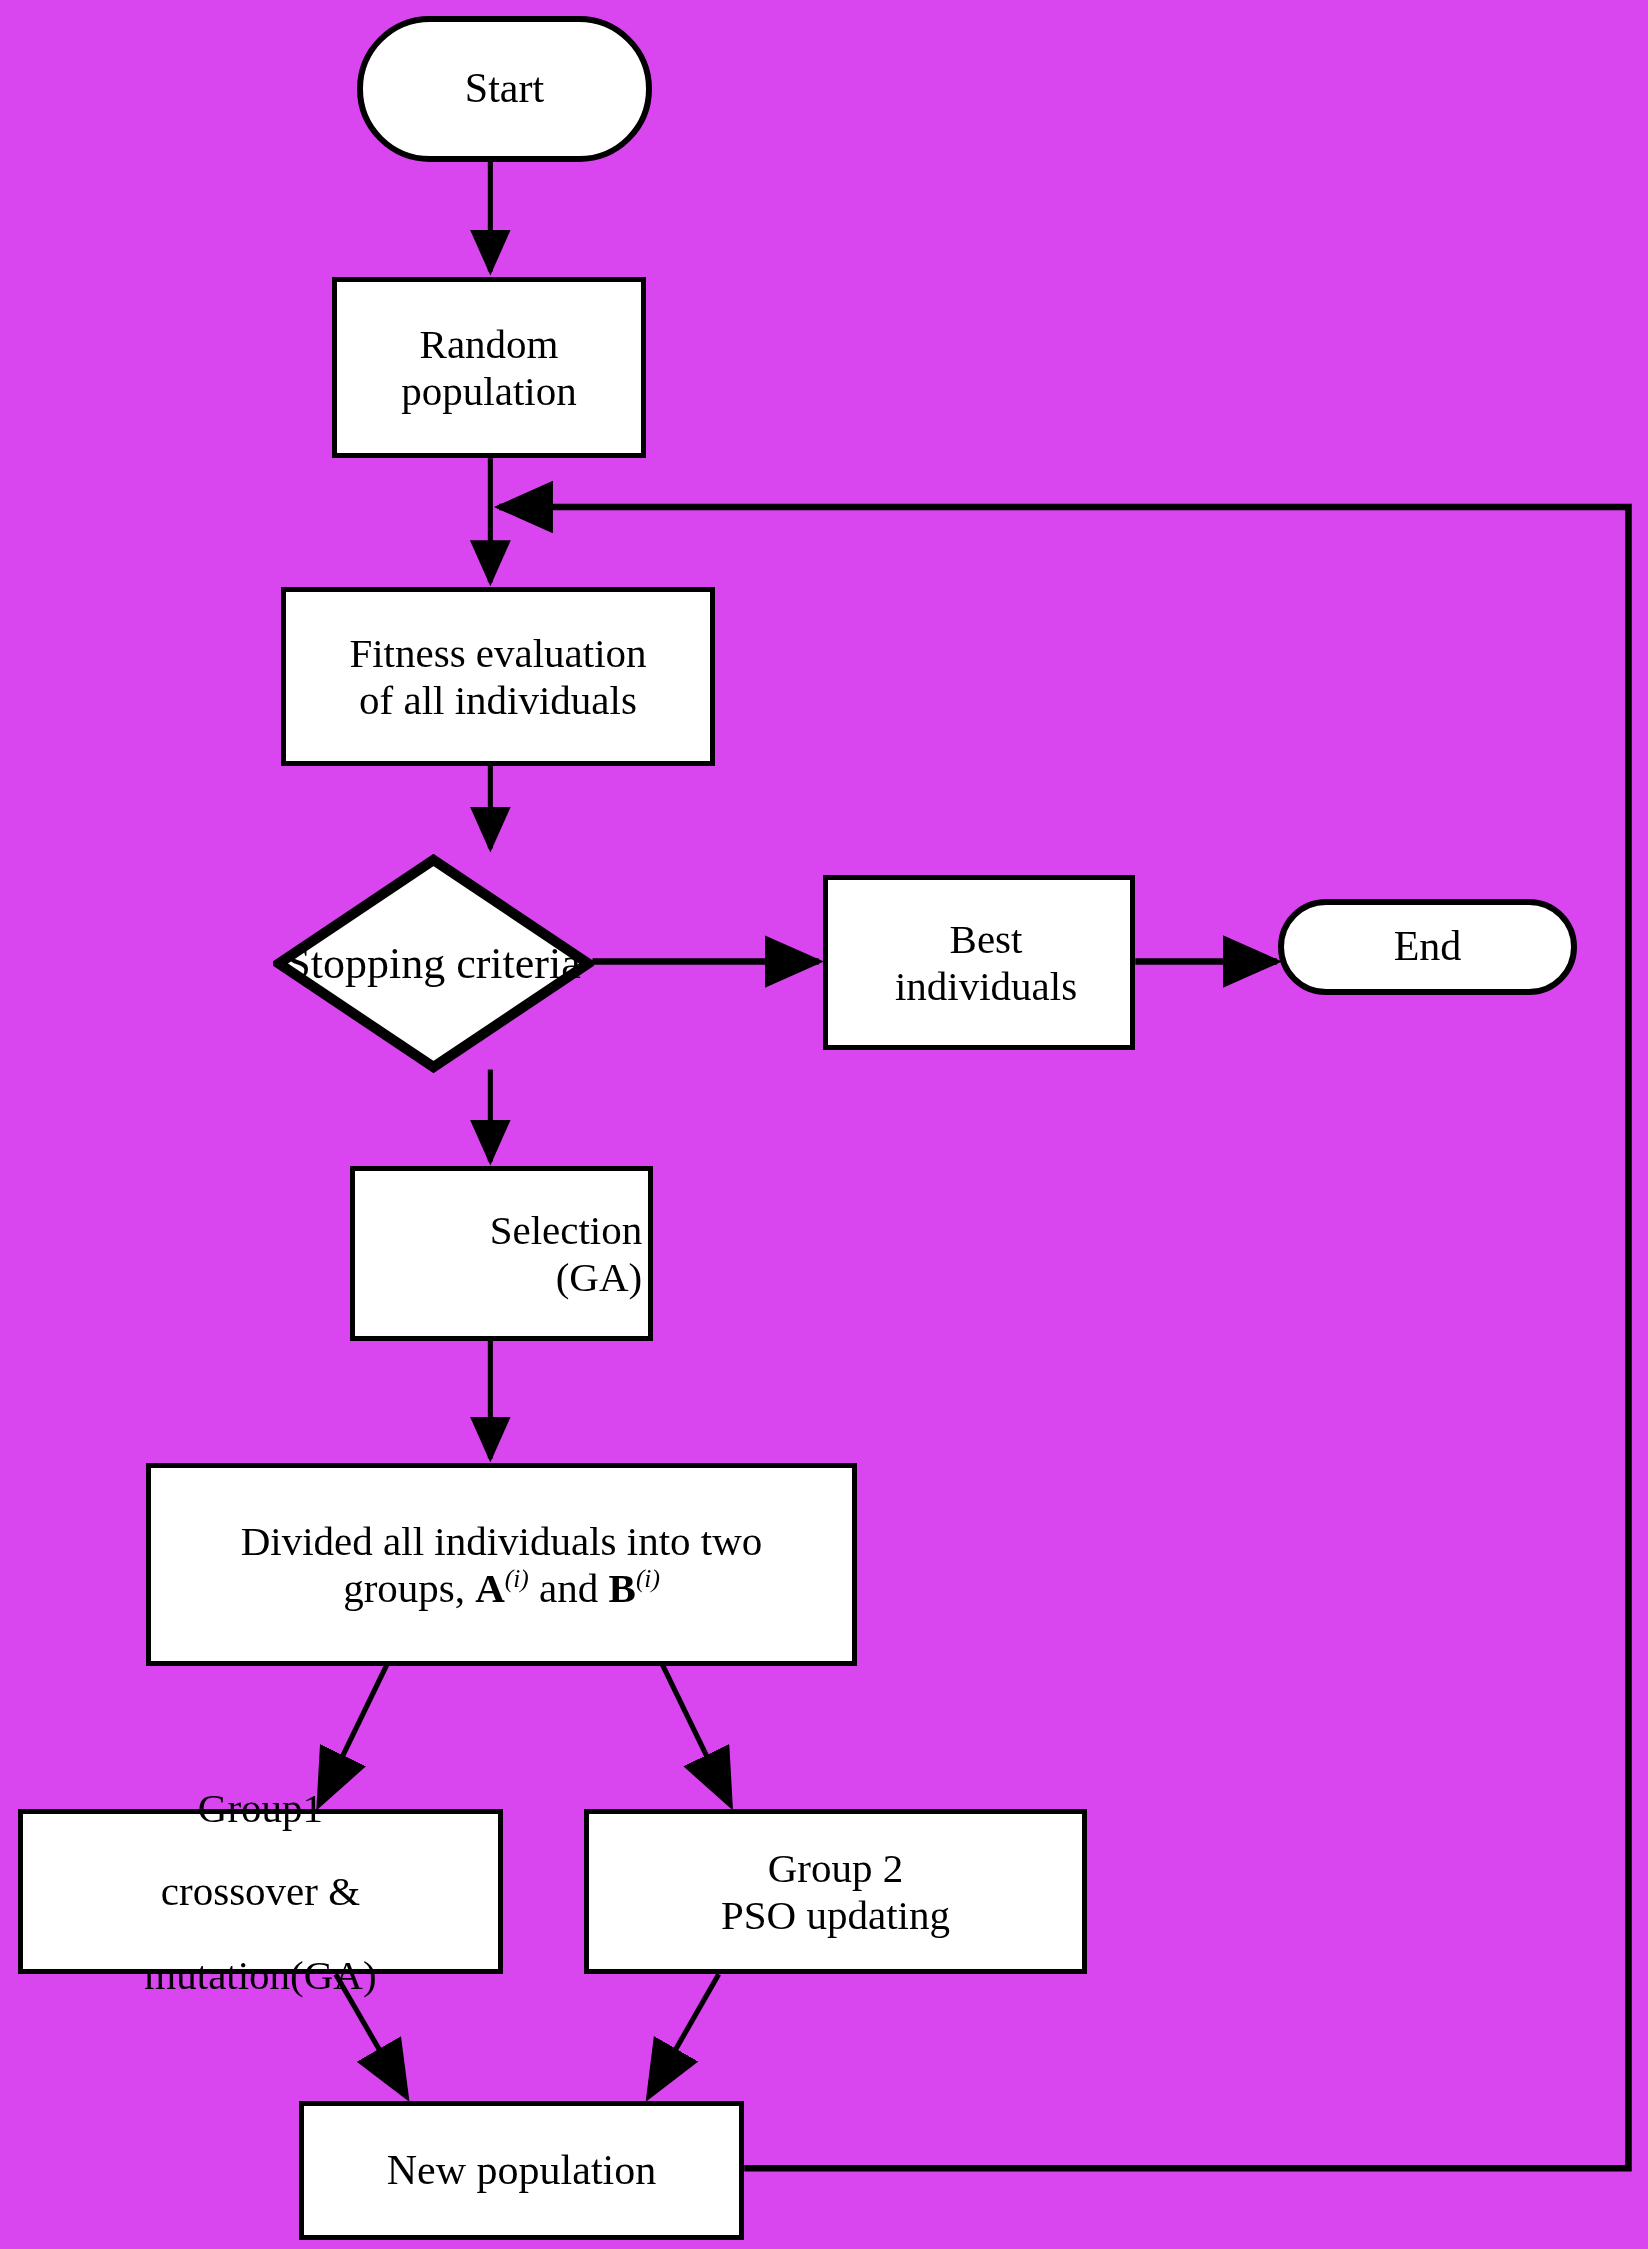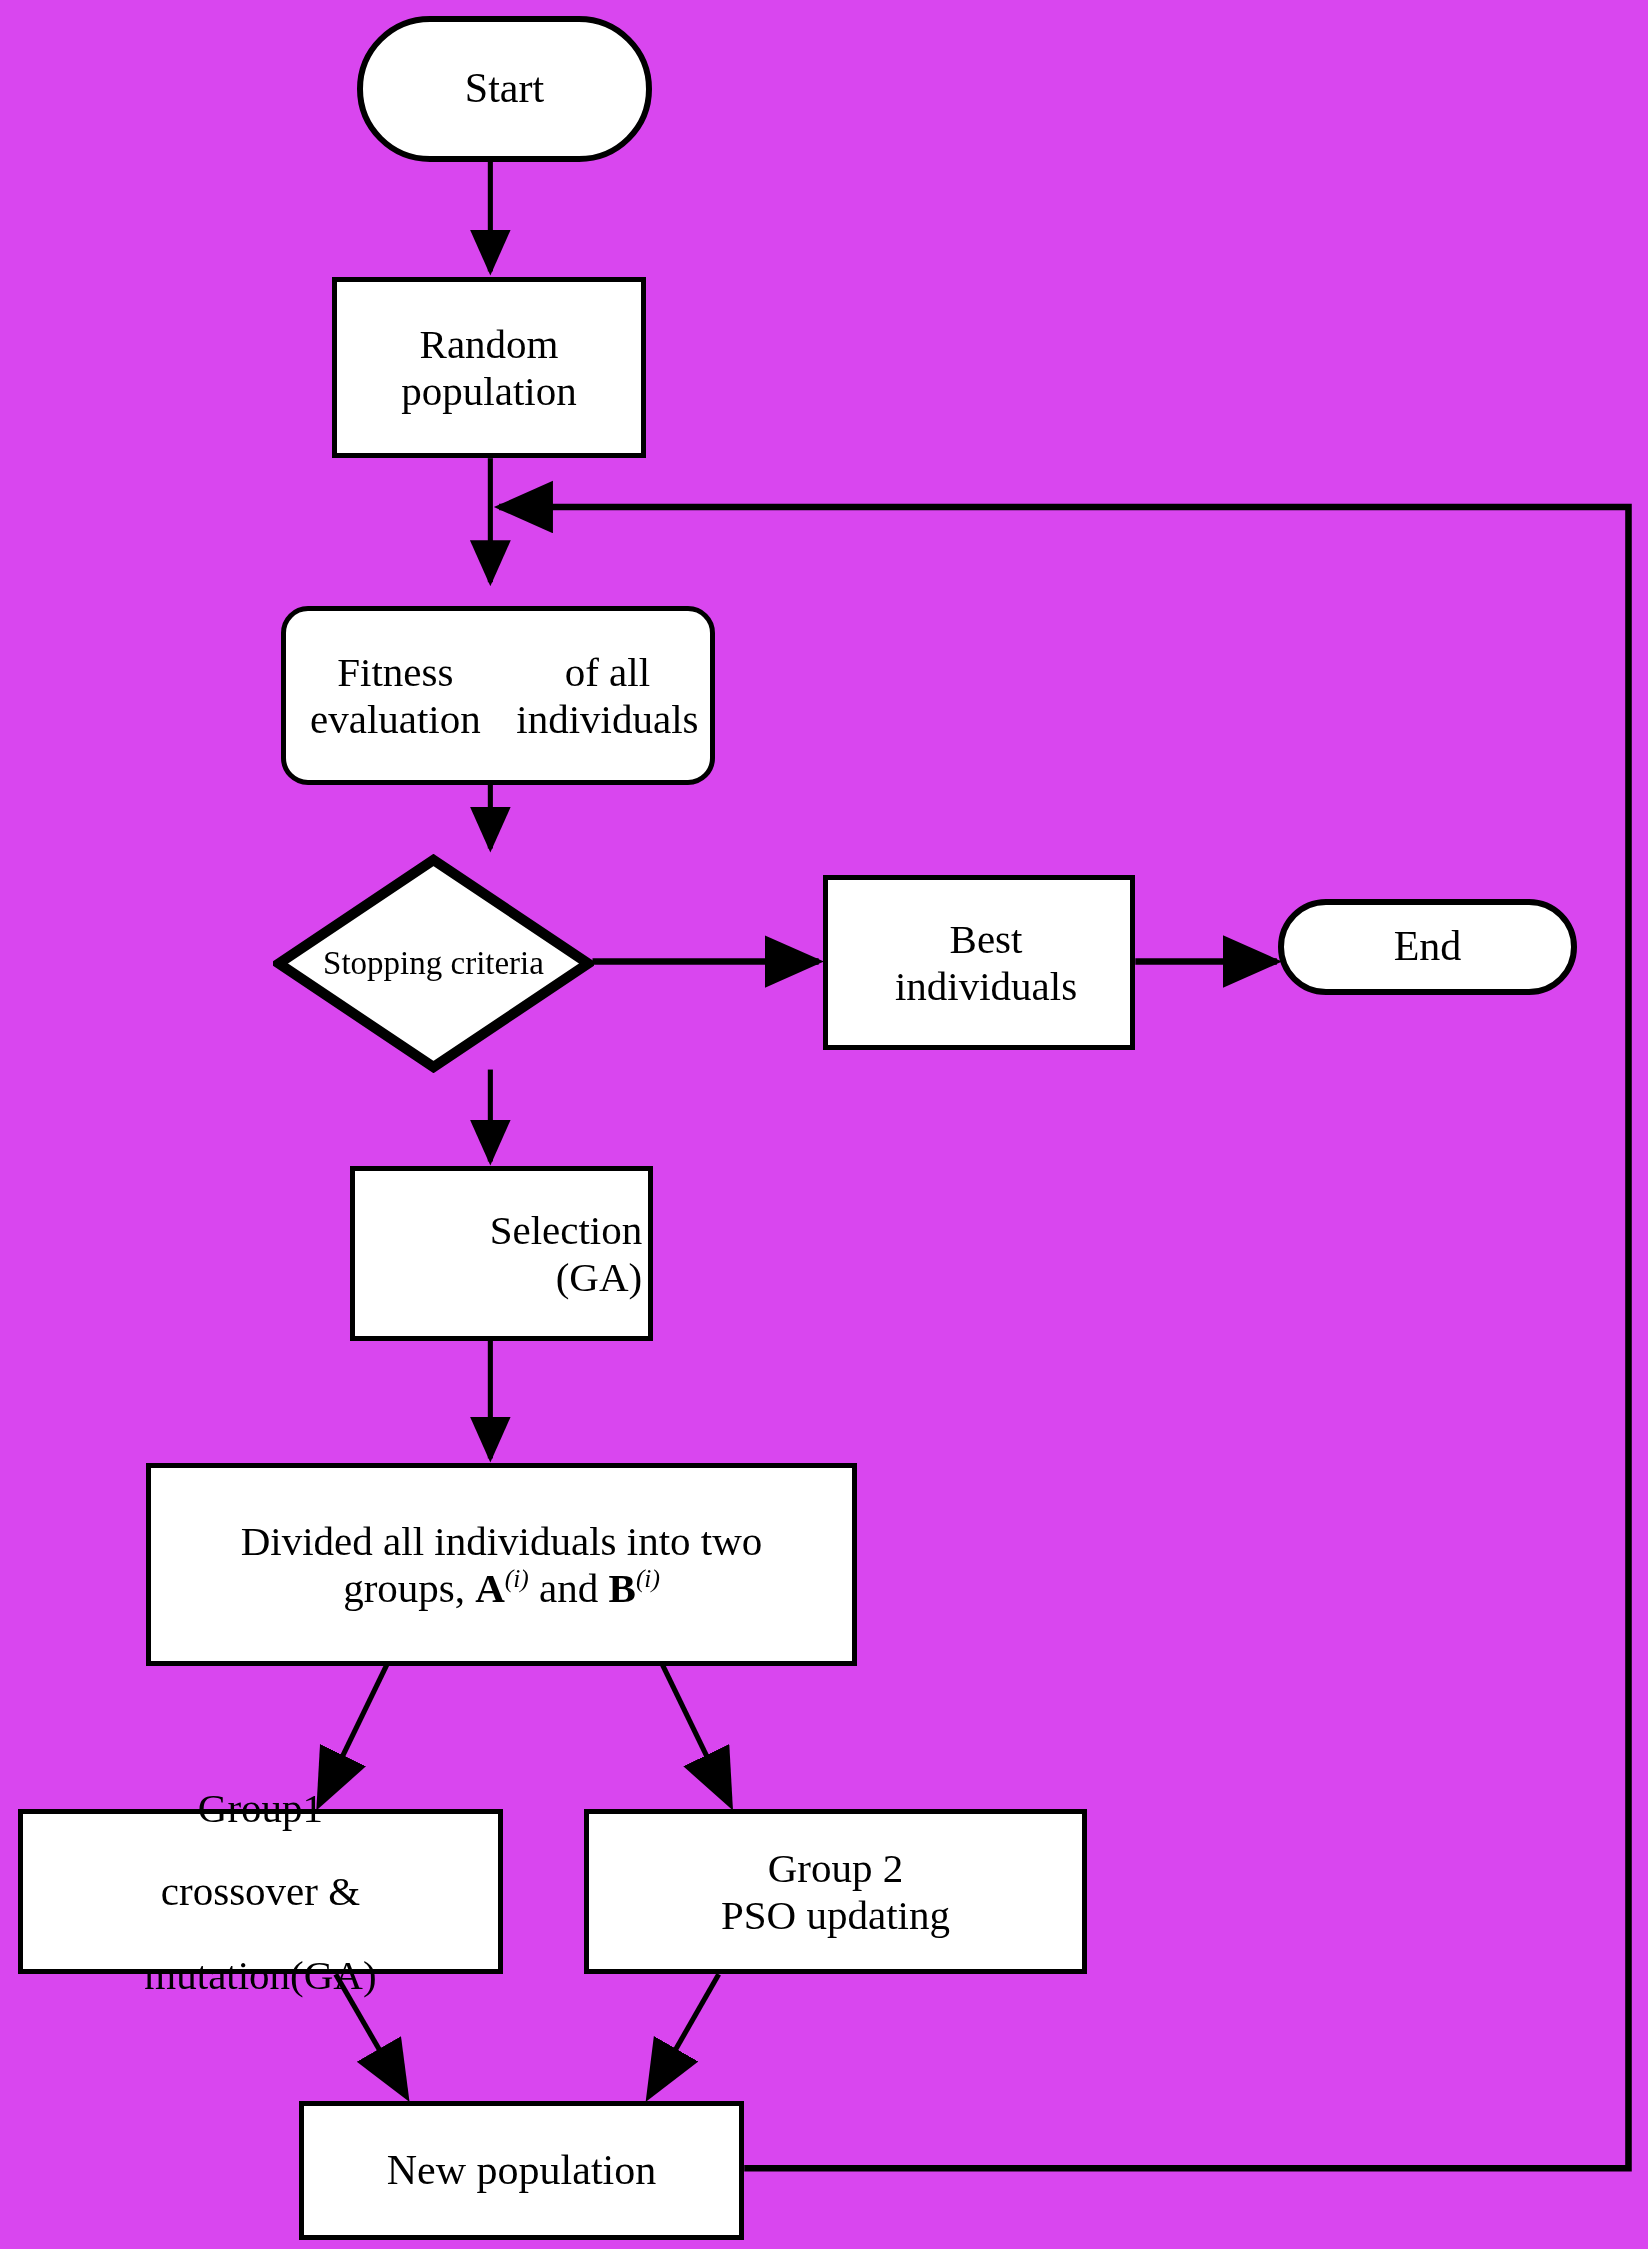--- a/index.html
+++ b/index.html
@@ -16,21 +16,21 @@
   .node{position:absolute;box-sizing:border-box;display:flex;align-items:center;
         justify-content:center;text-align:center;background:#ffffff;}
   .node .label{line-height:1.13;display:block;padding:0 5.8px;}
   .rect{border:5.1px solid #000;}
   .stadium{border:6.6px solid #000;}
   .diamond-wrap{position:absolute;}
   .diamond-wrap svg{display:block;}
   .diamond-text{position:absolute;left:0;top:0;width:100%;height:100%;
       display:flex;align-items:center;justify-content:center;text-align:center;}
 
-  .t54{font-size:33px;}
+  .t54{font-size:44px;}
   .t56{font-size:41px;}
   .t58{font-size:42px;}
   sup{font-size:0.62em;vertical-align:super;line-height:0;}
   .bsym{font-weight:bold;}
   .isup{font-style:italic;font-weight:normal;}
 </style>
 </head>
 <body>
 
 <div id="flow-root">
@@ -72,21 +72,21 @@
 
   <div class="node stadium" style="left:357px;top:16px;width:295px;height:146px;border-radius:73px;">
     <span class="label t58">Start</span>
   </div>
 
   <div class="node rect" style="left:332px;top:277px;width:314px;height:181px;flex-direction:column;">
     <span class="label t56">Random</span>
     <span class="label t56">population</span>
   </div>
 
-  <div class="node rect" style="left:281px;top:606px;width:434px;height:179px;flex-direction:row;border-radius:27px;">
+  <div class="node rect" style="left:281px;top:587px;width:434px;height:179px;flex-direction:column;">
     <span class="label t56">Fitness evaluation</span>
     <span class="label t56">of all individuals</span>
   </div>
 
   <div class="diamond-wrap" style="left:273px;top:854px;width:321px;height:219px;">
     <svg viewBox="0 0 440 300" width="321" height="219">
       <polygon points="220,8 432,150 220,292 8,150" fill="#ffffff" stroke="#000" stroke-width="14"></polygon>
     </svg>
     <div class="diamond-text">
       <span class="label t54" style="white-space:nowrap;">Stopping criteria</span>

